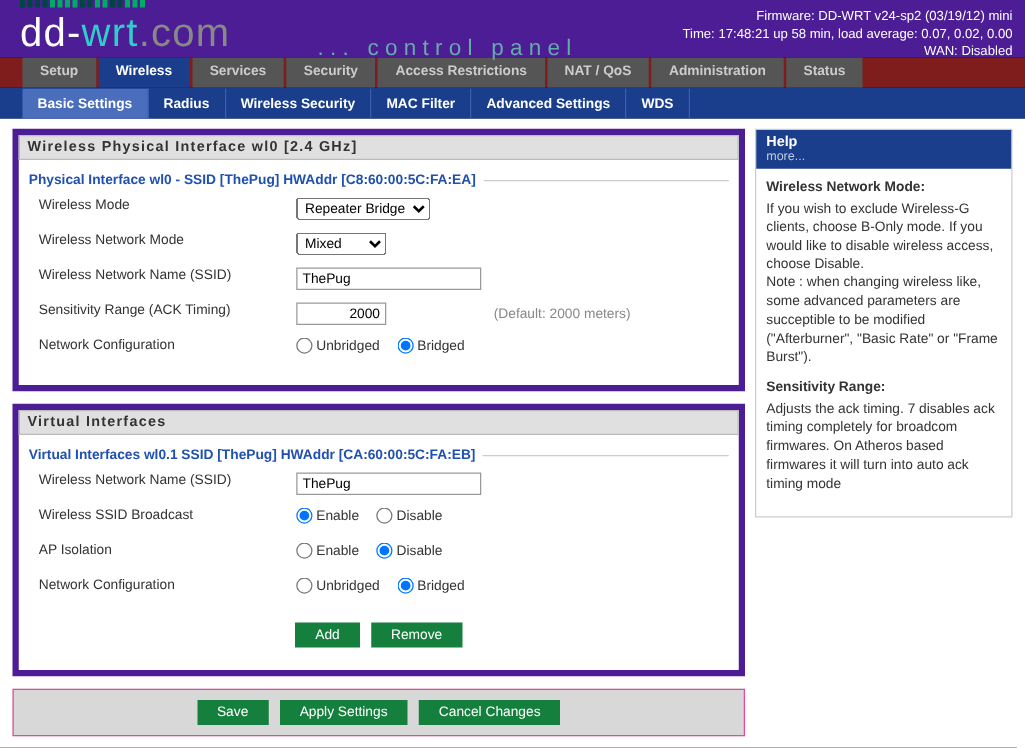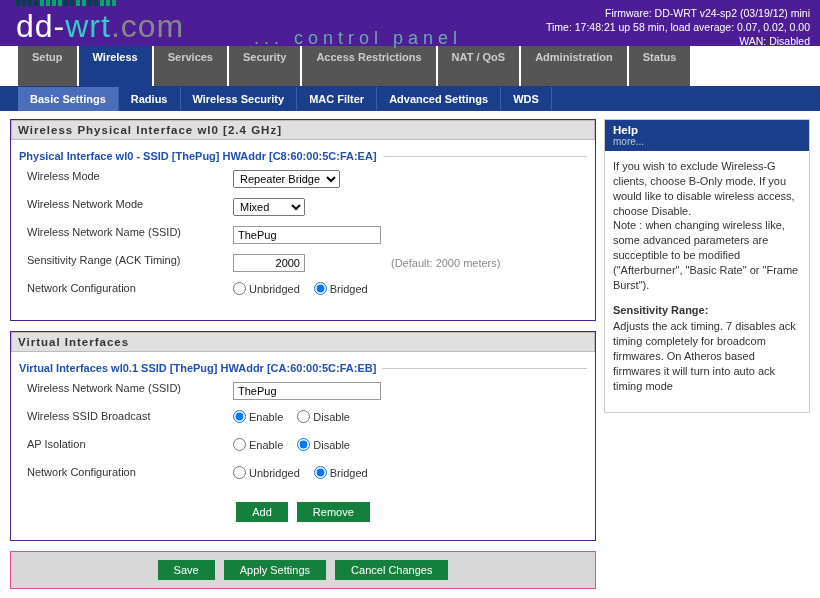--- a/index.html
+++ b/index.html
@@ -8,30 +8,30 @@
 .header { height: 46px; background: #4c1d95; position: relative; padding-left: 36px; }
 .logo-area { position: absolute; left: 16px; top: 0; }
 .dots { display: flex; gap: 2px; margin-bottom: 2px; }
 .dot { width: 4px; height: 6px; background: #0a6; }
 .dot.dim { background: #044; }
 .logo-text { font-size: 32px; color: #5aa; font-weight: 300; letter-spacing: 1px; }
 .logo-text .white { color: #fff; }
 .logo-text .teal { color: #3cc; }
 .subtitle { color: #6aa; font-size: 18px; letter-spacing: 5px; font-weight: 300; position: absolute; left: 254px; top: 28px; }
 .status { position: absolute; right: 10px; top: 6px; text-align: right; color: #fff; font-size: 10.5px; line-height: 1.35; }
-.main-tabs { display: flex; height: 40px; background: #ffffff; padding-left: 18px; text-align: right; }
+.main-tabs { display: flex; height: 24px; background: #7f1d1d; padding-left: 18px; text-align: right; }
 .main-tab { background: #555; color: #ccc; padding: 5px 14px; margin-right: 2px; font-size: 11px; font-weight: bold; cursor: pointer; }
 .main-tab.active { background: #1a3e8c; color: #fff; }
 .sub-tabs { display: flex; height: 25px; background: #1a3e8c; padding-left: 18px; align-items: center; }
 .sub-tab { color: #fff; padding: 6px 12px; font-size: 11px; font-weight: bold; cursor: pointer; border-right: 1px solid #3a5eac; }
 .sub-tab.active { background: #4a6ebc; }
 .content { background: #fff; padding: 8px 10px 10px 10px; min-height: 493px; display: flex; gap: 8px; }
 .left-col { flex: 1; }
 .right-col { width: 206px; }
-.box { border: 1px solid #4c1d95; margin-bottom: 10px; padding: 6px 8px 10px 8px; }
+.box { border: 5px solid #4c1d95; margin-bottom: 10px; padding: 6px 8px 10px 8px; }
 .box-title { background: #e0e0e0; border: 1px solid #bbb; padding: 3px 6px; font-weight: bold; letter-spacing: 1px; font-size: 11.5px; margin: -6px -8px 10px -8px; }
 .section-header { color: #2050b0; font-weight: bold; font-size: 11px; margin: 4px 0 8px 0; display: flex; align-items: center; }
 .section-header::after { content: ""; flex: 1; height: 1px; background: #ccc; margin-left: 6px; }
 .form-row { display: flex; align-items: flex-start; min-height: 28px; padding-left: 8px; }
 .form-label { width: 206px; font-size: 11px; }
 .form-control { display: flex; align-items: center; gap: 6px; }
 select { font-size: 11px; padding: 1px 2px; min-width: 102px; }
 input[type=text] { font-size: 11px; padding: 2px 4px; width: 148px; border: 1px solid #999; }
 input.narrow { width: 72px; text-align: right; }
 .hint { color: #888; font-size: 11px; margin-left: 80px; }
@@ -208,20 +208,21 @@
       </div>
     </div>
 
     <div class="right-col">
       <div class="help-box">
         <div class="help-head">
           <span>Help</span>
           <span class="more">more...</span>
         </div>
         <div class="help-body">
+          <b>Wireless Network Mode:</b>
           <p><span>If you wish to exclude Wireless-G clients, choose B-Only mode. If you would like to disable wireless access, choose Disable.</span><br><span>Note : when changing wireless like, some advanced parameters are succeptible to be modified ("Afterburner", "Basic Rate" or "Frame Burst").</span></p>
           <b>Sensitivity Range:</b>
           <p>Adjusts the ack timing. 7 disables ack timing completely for broadcom firmwares. On Atheros based firmwares it will turn into auto ack timing mode</p>
         </div>
       </div>
     </div>
   </div>
 </div>
 
 </body></html>

